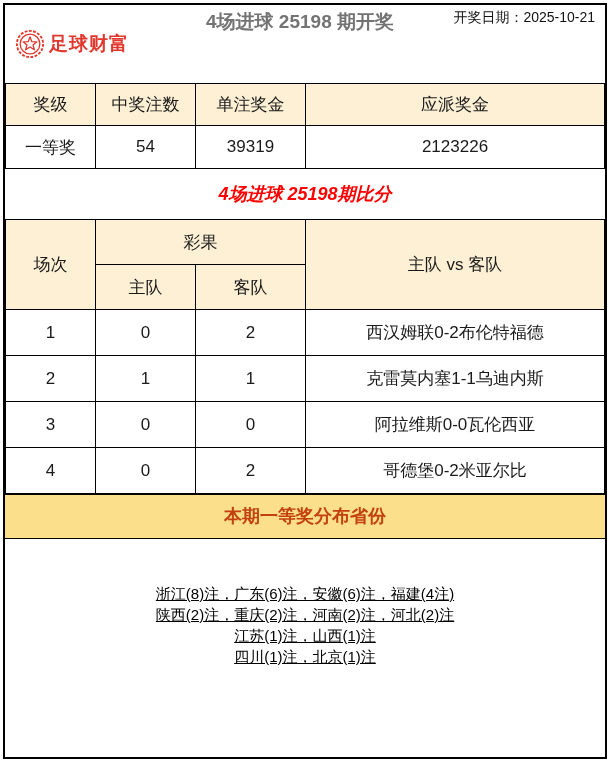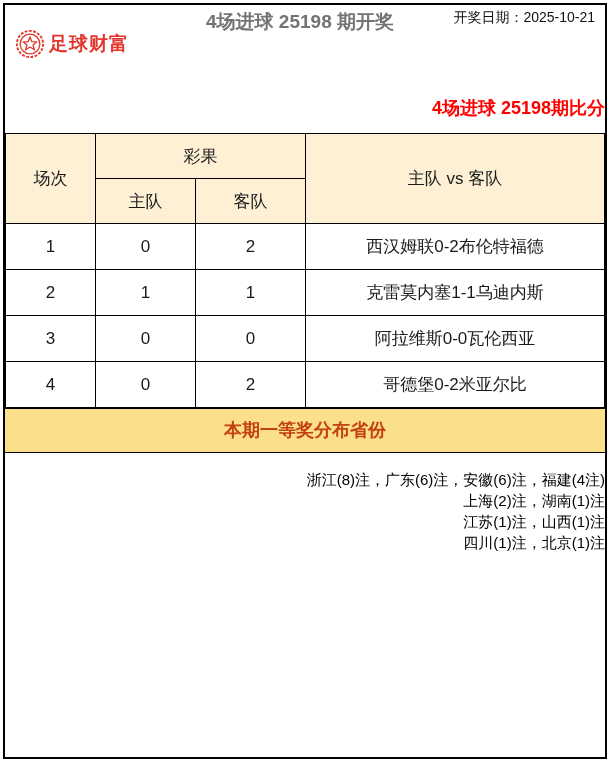--- a/index.html
+++ b/index.html
@@ -44,60 +44,83 @@
     padding:0;
   }
   th { background:#fdf0d4; }
   col.c1 { width:90px; } col.c2 { width:100px; } col.c3 { width:110px; }
 
   .t1 th { height:41px; }
   .t1 td { height:42px; }
 
   .score-title {
     height:50px; line-height:50px;
-    text-align:right;
-    color:#fe0000; font-size:18px; font-weight:bold;
+    text-align:center;
+    color:#fe0000; font-size:18px; font-weight:bold;font-style:italic;
   }
 
   .t2 th { height:44px; }
   .t2 td { height:45px; }
 
   
   .banner {
     height:43px; line-height:43px;
     background:#fbdf8b;
     border-top:1px solid #000; border-bottom:1px solid #000;
     text-align:center;
     color:#c2410c; font-size:18px; font-weight:bold;
   }
   .provinces {
-    padding-top:16px;
-    text-align:right;
+    padding-top:44px;
+    text-align:center;
     font-size:15px; line-height:21px;
     color:#000;
+    text-decoration:underline;
   }
 </style>
 </head>
 <body>
 
 <div class="page">
 
   <div class="header">
     <div class="logo">
       <svg class="logo-badge" viewBox="0 0 32 32">
         <circle cx="16" cy="16" r="14" fill="none" stroke="#e2372c" stroke-width="2" stroke-dasharray="3 1.6"></circle>
         <circle cx="16" cy="16" r="10.5" fill="none" stroke="#e2372c" stroke-width="1.4"></circle>
         <path d="M16 8.5 L18 13.5 L23.3 13.7 L19.2 17 L20.7 22.2 L16 19.2 L11.3 22.2 L12.8 17 L8.7 13.7 L14 13.5 Z" fill="none" stroke="#e2372c" stroke-width="1.4" stroke-linejoin="round"></path>
       </svg>
       <span class="logo-text">足球财富</span>
     </div>
     <div class="page-title">4场进球 25198 期开奖</div>
     <div class="draw-date">开奖日期：2025-10-21</div>
   </div>
 
+  <table class="t1">
+    <colgroup>
+        <col class="c1">
+        <col class="c2">
+        <col class="c3">
+        <col>
+      </colgroup>
+    <tbody>
+        <tr>
+      <th>奖级</th>
+      <th>中奖注数</th>
+      <th>单注奖金</th>
+      <th>应派奖金</th>
+    </tr>
+    <tr>
+      <td>一等奖</td>
+      <td>54</td>
+      <td>39319</td>
+      <td>2123226</td>
+    </tr>
+  </tbody>
+    </table>
 
   <div class="score-title">4场进球 25198期比分</div>
 
   <table class="t2">
     <colgroup>
         <col class="c1">
         <col class="c2">
         <col class="c3">
         <col>
       </colgroup>
@@ -135,18 +158,18 @@
       <td>2</td>
       <td>哥德堡0-2米亚尔比</td>
     </tr>
   </tbody>
     </table>
 
   <div class="banner">本期一等奖分布省份</div>
 
   <div class="provinces">
     <div>浙江(8)注，广东(6)注，安徽(6)注，福建(4注)</div>
-    <div>上海(2)注，湖南(1)注</div>
+    <div>陕西(2)注，重庆(2)注，河南(2)注，河北(2)注</div>
     <div>江苏(1)注，山西(1)注</div>
     <div>四川(1)注，北京(1)注</div>
   </div>
 
 </div>
 
 </body></html>

